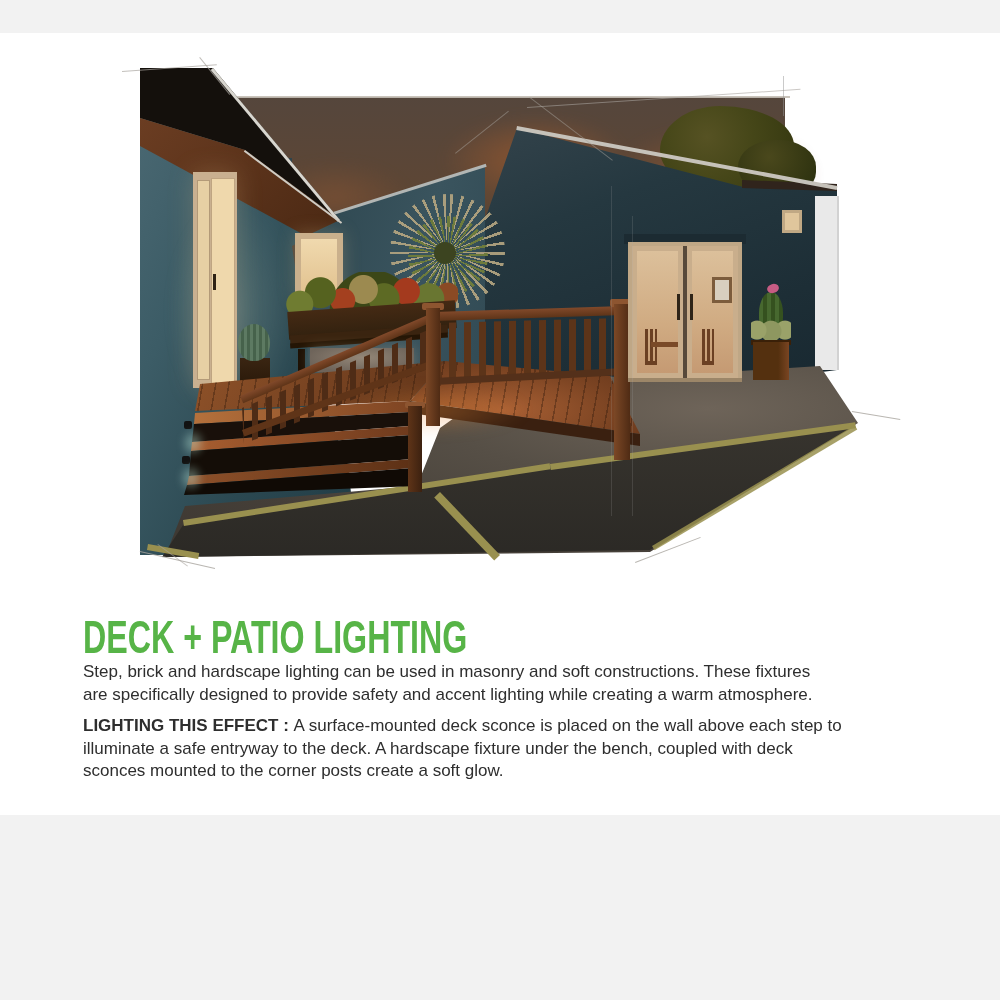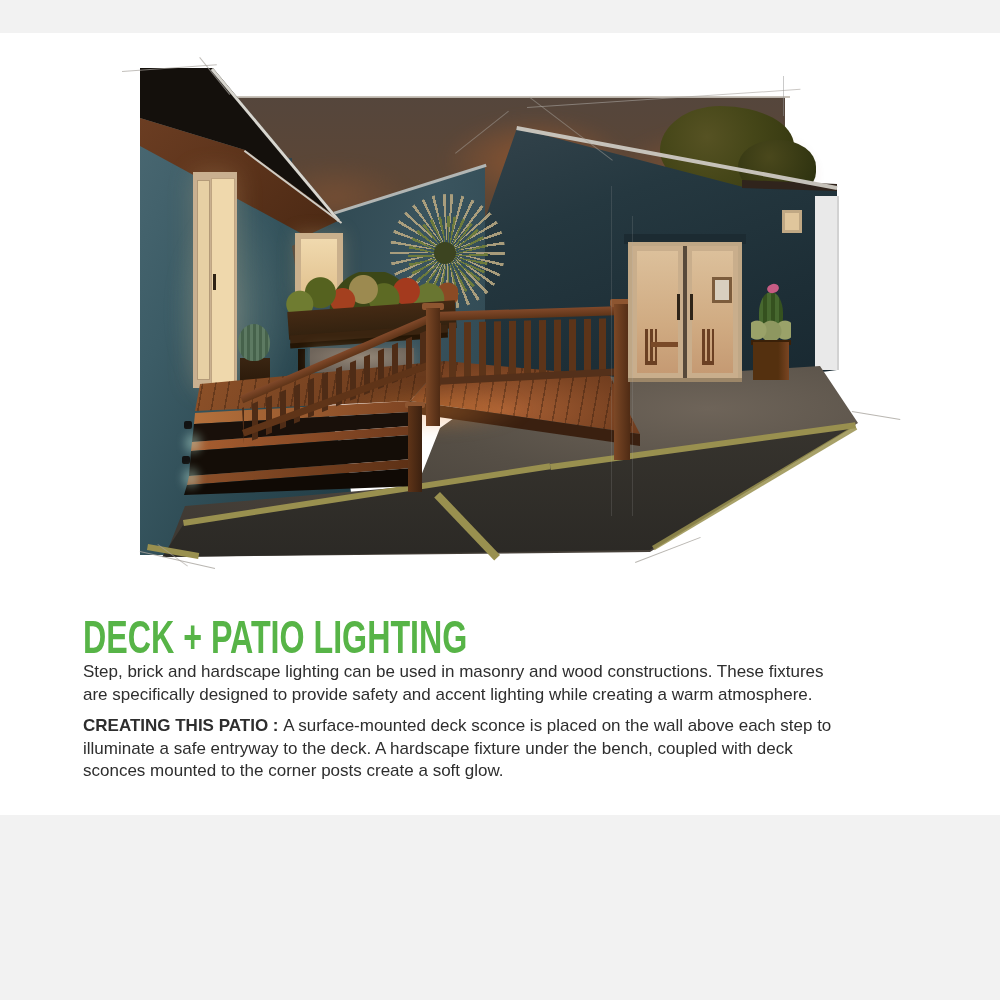--- a/index.html
+++ b/index.html
@@ -280,23 +280,23 @@
     <div class="ln sketch" style="left:315px;top:87px;width:68px;transform:rotate(-38.4deg);opacity:.5;"></div>
     <div class="ln sketch" style="left:712px;top:345px;width:49px;transform:rotate(9.5deg);opacity:.8;"></div>
     <div class="ln sketch" style="left:495px;top:496px;width:70px;transform:rotate(-21deg);opacity:.8;"></div>
     <div class="ln sketch" style="left:0px;top:485px;width:77px;transform:rotate(12.8deg);opacity:.8;"></div>
     <div class="ln sketch" style="left:18px;top:478px;width:37px;transform:rotate(36deg);opacity:.6;"></div>
     <div class="abs vline" style="left:471px;top:120px;height:330px;"></div>
     <div class="abs vline" style="left:492px;top:150px;height:300px;"></div>
   </div>
 
   <div id="heading" class="abs">DECK + PATIO LIGHTING</div>
-  <div id="para1" class="abs para">Step, brick and hardscape lighting can be used in masonry and wood constructions. These fixtures
+  <div id="para1" class="abs para">Step, brick and hardscape lighting can be used in masonry and soft constructions. These fixtures
 are specifically designed to provide safety and accent lighting while creating a warm atmosphere.</div>
-  <div id="para2" class="abs para"><span class="boldlead">CREATING THIS PATIO : </span><span>A surface-mounted deck sconce is placed on the wall above each step to
+  <div id="para2" class="abs para"><span class="boldlead">LIGHTING THIS EFFECT : </span><span>A surface-mounted deck sconce is placed on the wall above each step to
 illuminate a safe entryway to the deck. A hardscape fixture under the bench, coupled with deck
 sconces mounted to the corner posts create a soft glow.</span></div>
 
   <div id="footer" class="abs">
     
     
   </div>
 </div>
 
 </body></html>

